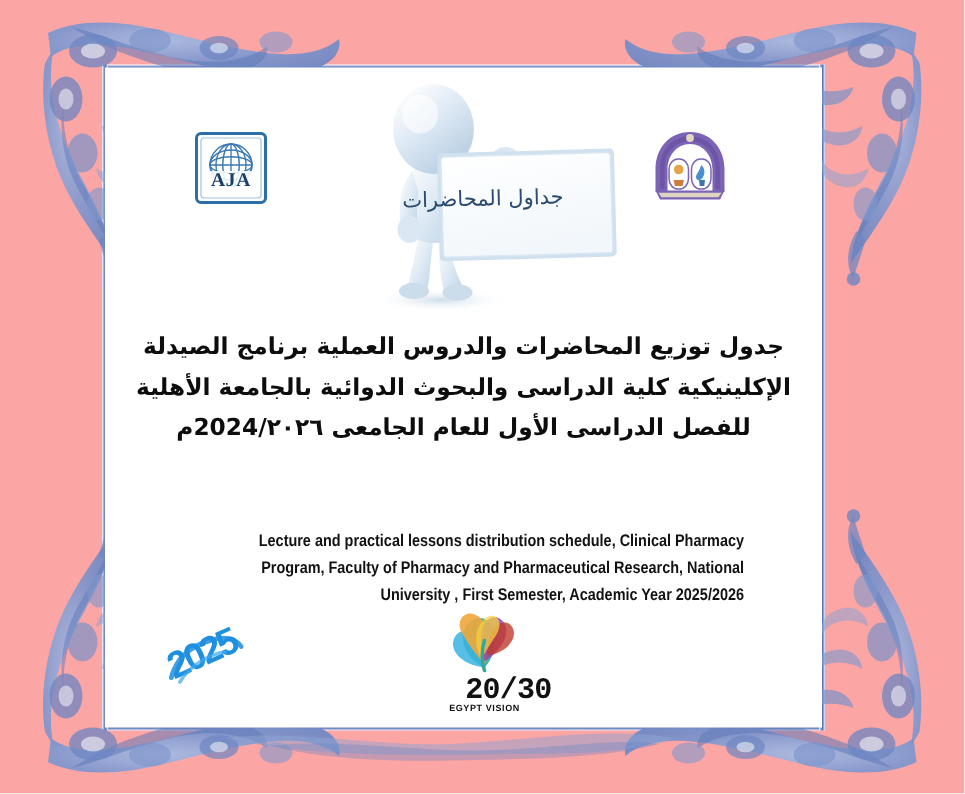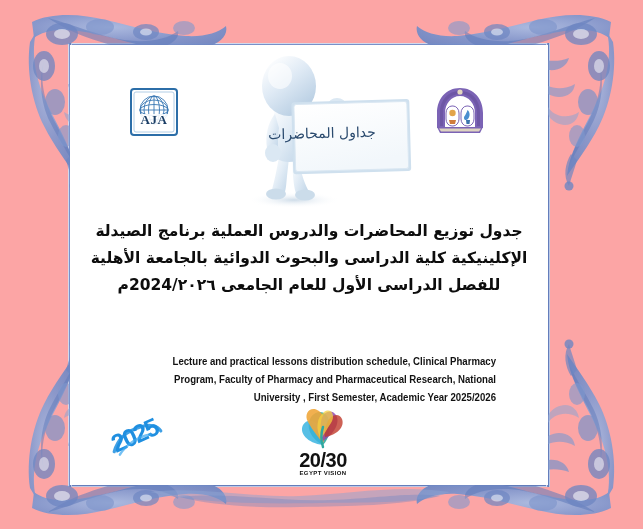--- a/index.html
+++ b/index.html
@@ -124,25 +124,25 @@
   }
   .logo-2030 {
     position: absolute;
     left: 280px;
     top: 405px;
     width: 86px;
     height: 78px;
   }
   .v2030-num {
     position: absolute;
-    left: 0;
+    left: 16px;
     top: 44px;
     width: 86px;
     text-align: center;
-    font-family: Liberation Sans, sans-serif;
+    font-family: Liberation Mono, monospace;
     font-size: 20px;
     font-weight: bold;
     color: #111111;
     letter-spacing: -0.5px;
   }
   .v2030-sub {
     position: absolute;
     left: 0;
     top: 65px;
     width: 86px;

